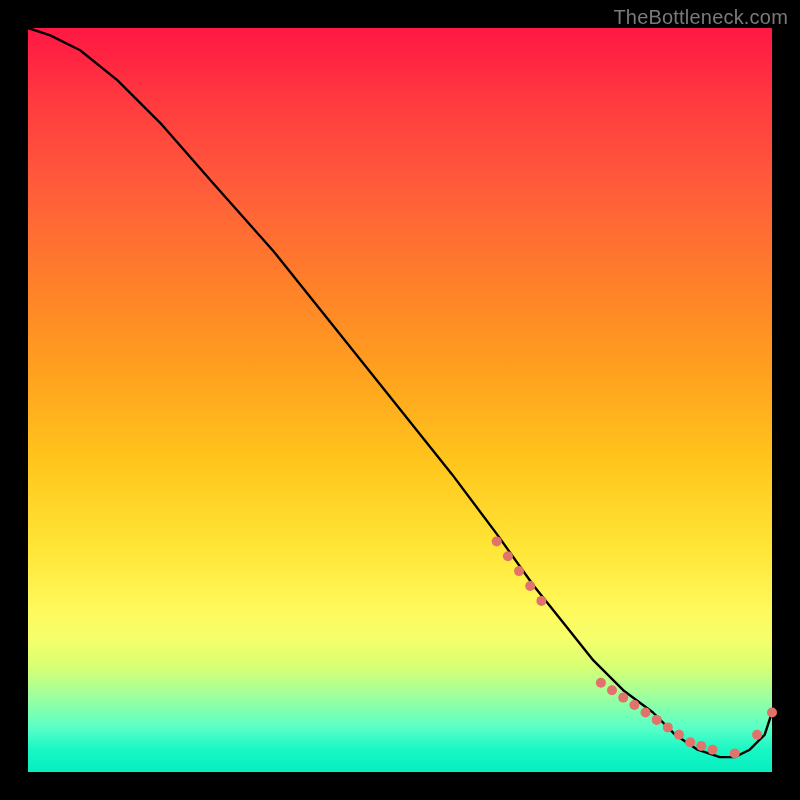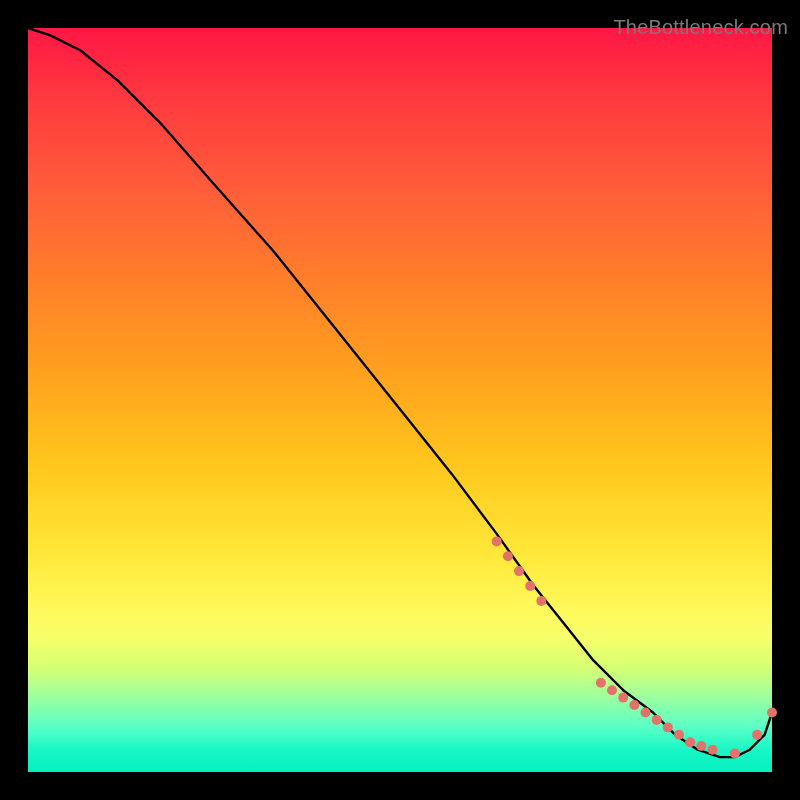--- a/index.html
+++ b/index.html
@@ -41,21 +41,21 @@
       #f6ff6a 82%,
       #d6ff74 86%,
       #9cffa0 90%,
       #5affc7 94%,
       #19f7c5 97%,
       #05eec0 100%
     );
   }
   .watermark {
     position: absolute;
-    top: 16px;
+    top: 6px;
     right: 12px;
     color: #7a7a7a;
     font-size: 20px;
     font-weight: 500;
     letter-spacing: 0.2px;
     user-select: none;
   }
   svg.curve {
     position: absolute;
     left: 28px;

